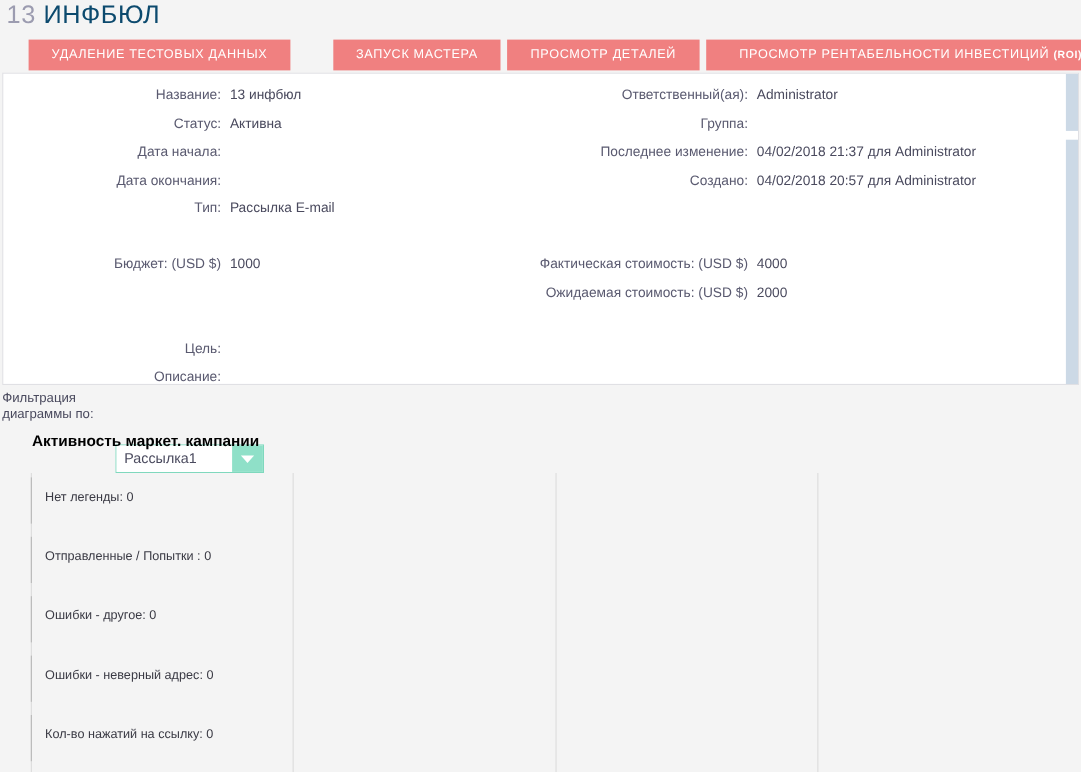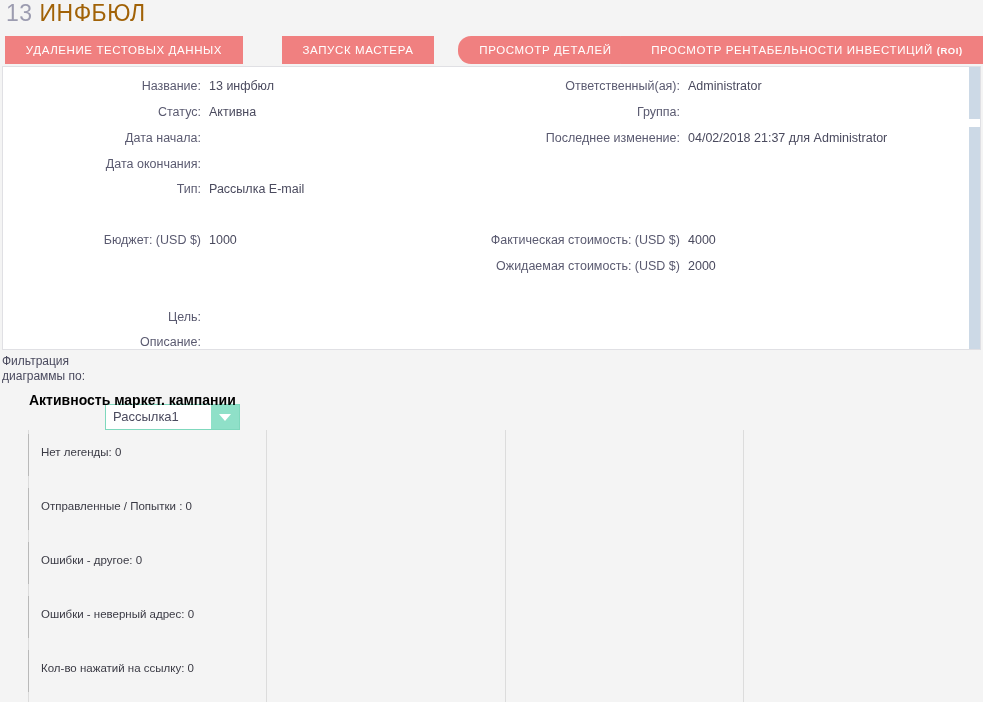--- a/index.html
+++ b/index.html
@@ -28,21 +28,21 @@
     font-size: 23px;
     letter-spacing: 0.5px;
     color: #4a4a5e;
     font-weight: 400;
     white-space: nowrap;
   }
   .page-title .title-num {
     color: #9c9cb0;
   }
   .page-title .title-name {
-    color: #a16207;
+    color: #0c4a6e;
     text-align: right;
   }
 
   
   .action-bar {
     position: absolute;
     left: 0px;
     top: 36px;
     width: 983px;
     height: 28px;
@@ -57,26 +57,27 @@
     font-size: 11.5px;
     font-family: "Liberation Sans", sans-serif;
     letter-spacing: 0.6px;
     text-transform: uppercase;
     cursor: pointer;
     padding: 0 10px;
     line-height: 28px;
     white-space: nowrap;
     text-align: center;
     box-sizing: border-box;
+    margin-left: 21px;
   }
   .btn-roi-sub { font-size: 9.5px; font-weight: bold; }
 
   #btn-delete-test { left: 5px;  width: 238px; }
   #btn-run-wizard  { left: 282px; width: 152px; }
-  #btn-view-detail { left: 458px; width: 175px; border-radius: 13px; }
+  #btn-view-detail { left: 440px; width: 175px; }
   #btn-view-roi    { left: 621px; width: 372px; }
 
   
   .detail-panel {
     position: absolute;
     left: 2px;
     top: 66px;
     width: 979px;
     height: 284px;
     background: #ffffff;
@@ -319,20 +320,24 @@
         <span class="field-value">Administrator</span>
       </div>
       <div class="field-row" style="top:36px;  width:760px;">
         <span class="field-label">Группа:</span>
         <span class="field-value"></span>
       </div>
       <div class="field-row" style="top:62px;  width:760px;">
         <span class="field-label">Последнее изменение:</span>
         <span class="field-value">04/02/2018 21:37 для Administrator</span>
       </div>
+      <div class="field-row" style="top:88px;  width:760px;">
+        <span class="field-label">Создано:</span>
+        <span class="field-value">04/02/2018 20:57 для Administrator</span>
+      </div>
       <div class="field-row" style="top:164px; width:760px;">
         <span class="field-label">Фактическая стоимость: (USD $)</span>
         <span class="field-value">4000</span>
       </div>
       <div class="field-row" style="top:190px; width:760px;padding-left:48px;">
         <span class="field-label">Ожидаемая стоимость: (USD $)</span>
         <span class="field-value">2000</span>
       </div>
     </div>
 

